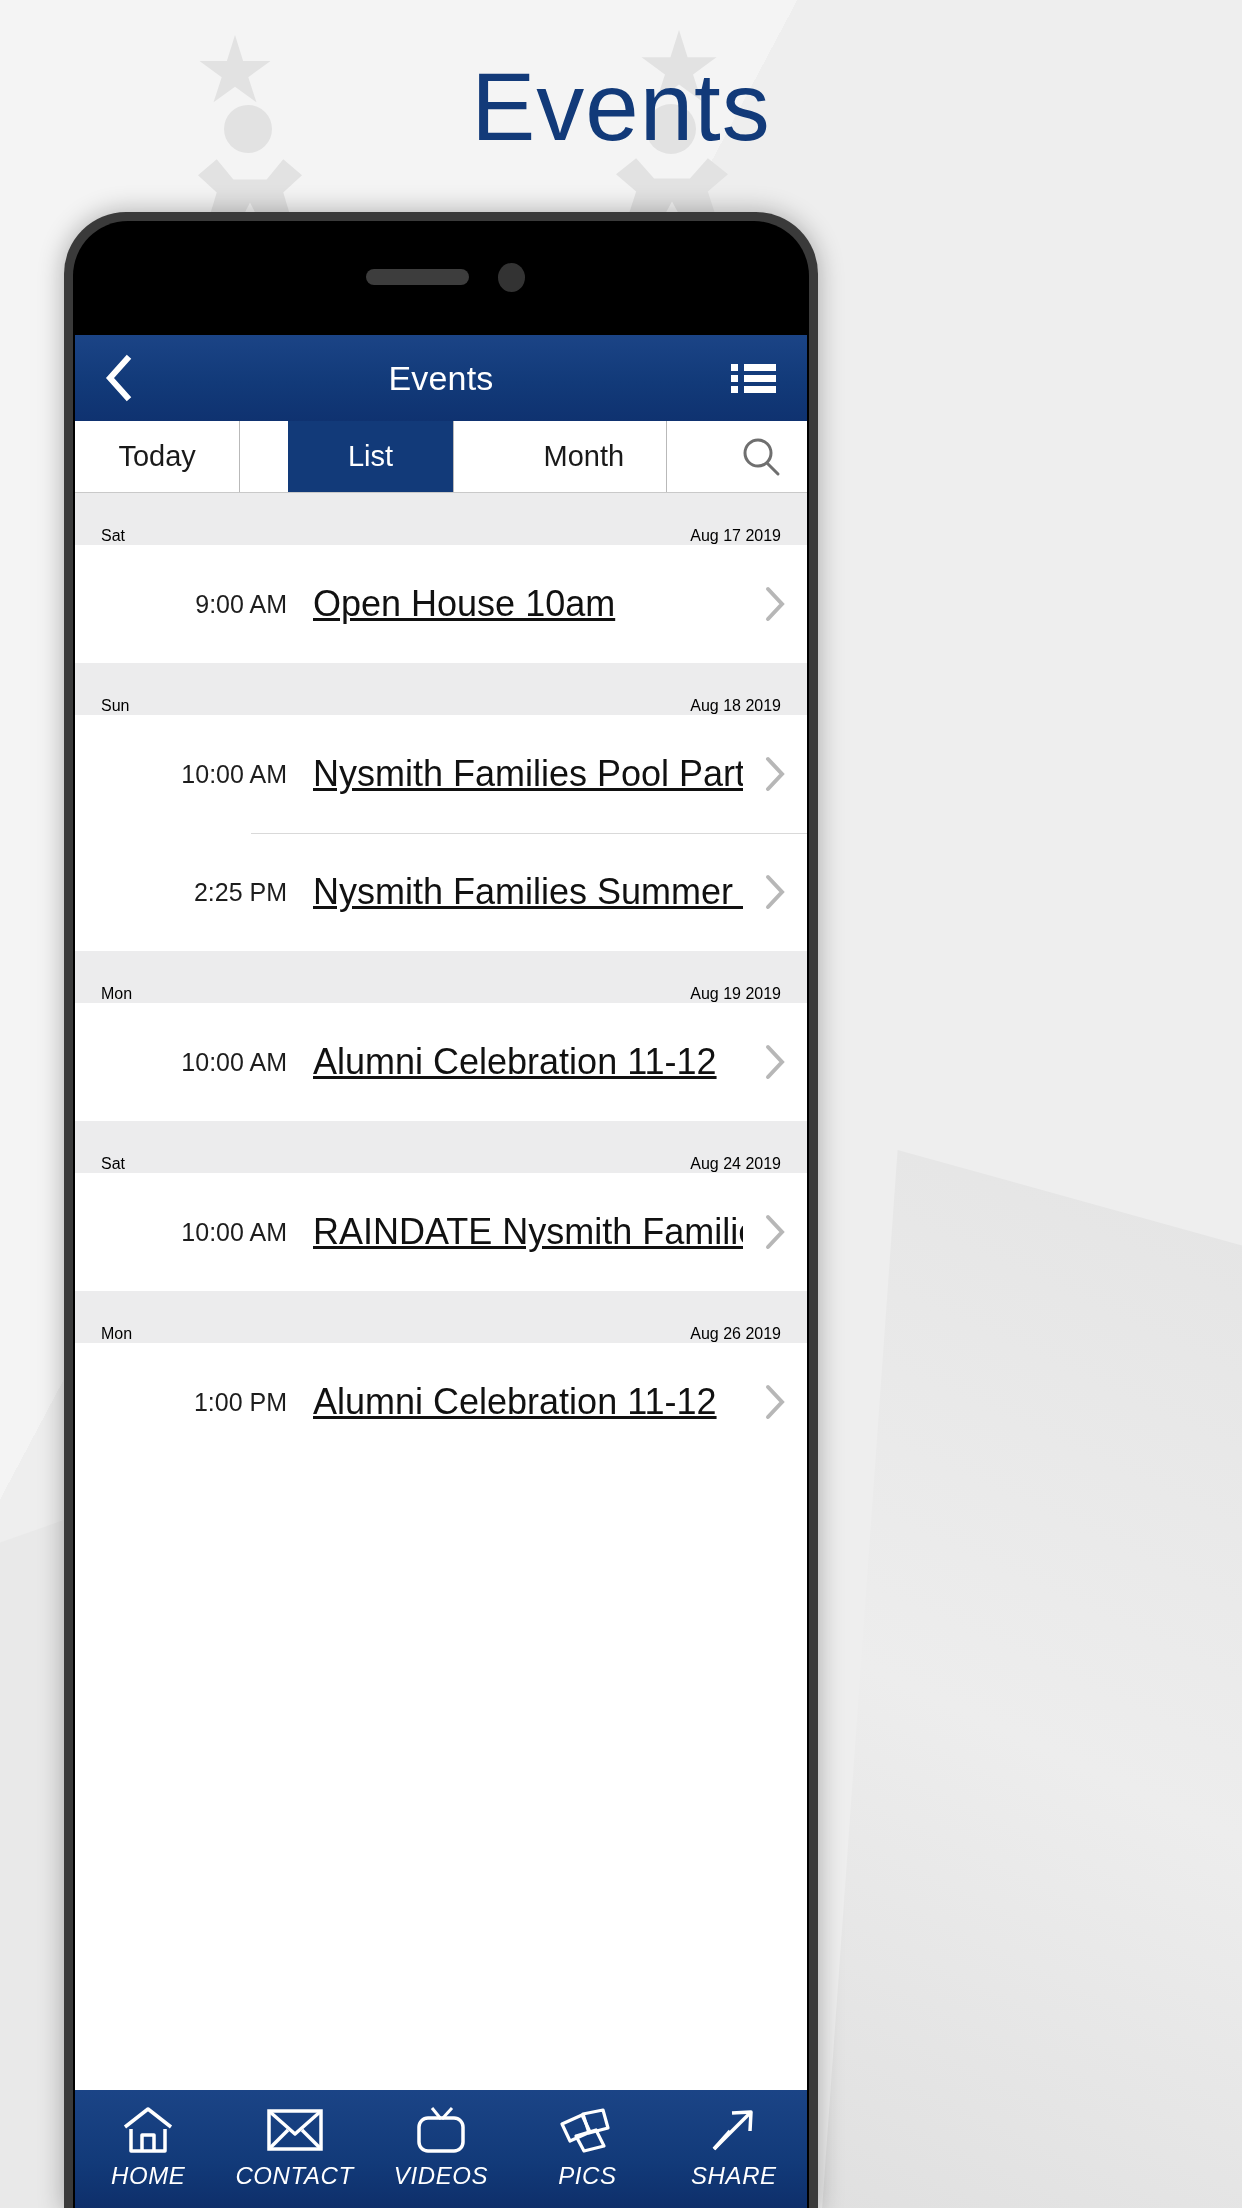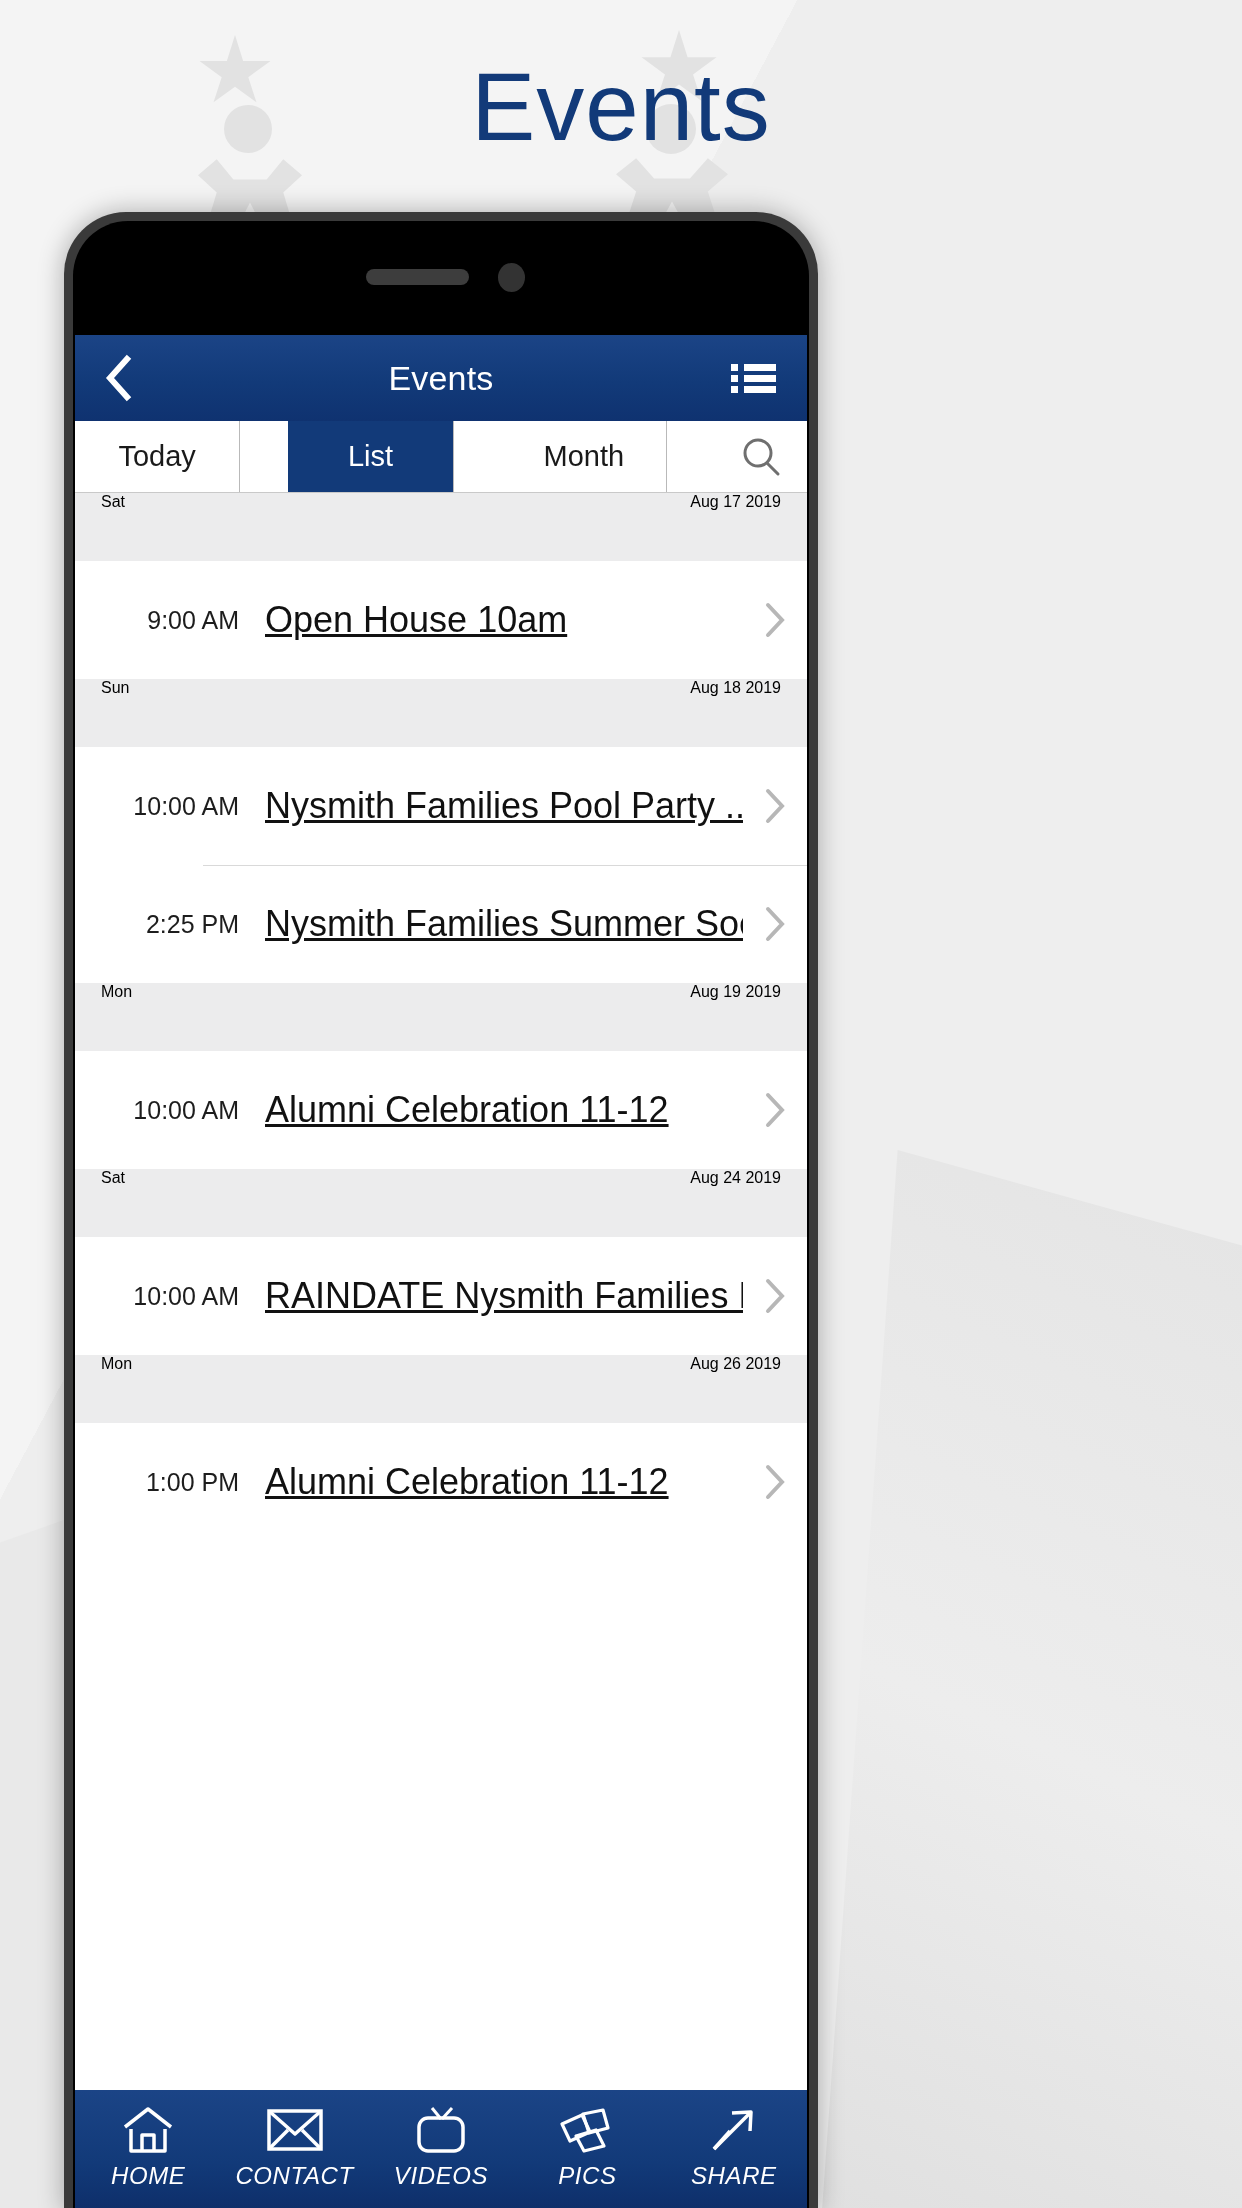--- a/index.html
+++ b/index.html
@@ -130,33 +130,34 @@
     width:92px; flex:0 0 92px;
     display:flex; align-items:center; justify-content:center;
     background:#ffffff;
     border-right:none;
   }
   #search-tab svg { display:block; }
 
   
   #list { background:#fff; }
   .date-head {
-    height:68px;
+    height:52px;
     background:#ececed;
-    display:flex; align-items:flex-start;
+    display:flex; align-items:flex-end;
     padding:0 26px;
     justify-content:space-between;
   }
 
   .event-row {
     height:auto;
     display:flex; align-items:center;
     background:#ffffff;
     padding:38px 0;
     position:relative;
+    margin-left:48px;
   }
   .event-row .time {
     width:190px; flex:0 0 190px;
     text-align:right; padding-right:26px;
     font-size:25px; color:#1d1d1d;
   }
   .event-row .title {
     flex:1 1 auto;
     font-size:36px; color:#111;
     white-space:nowrap; overflow:hidden;text-decoration:underline;

